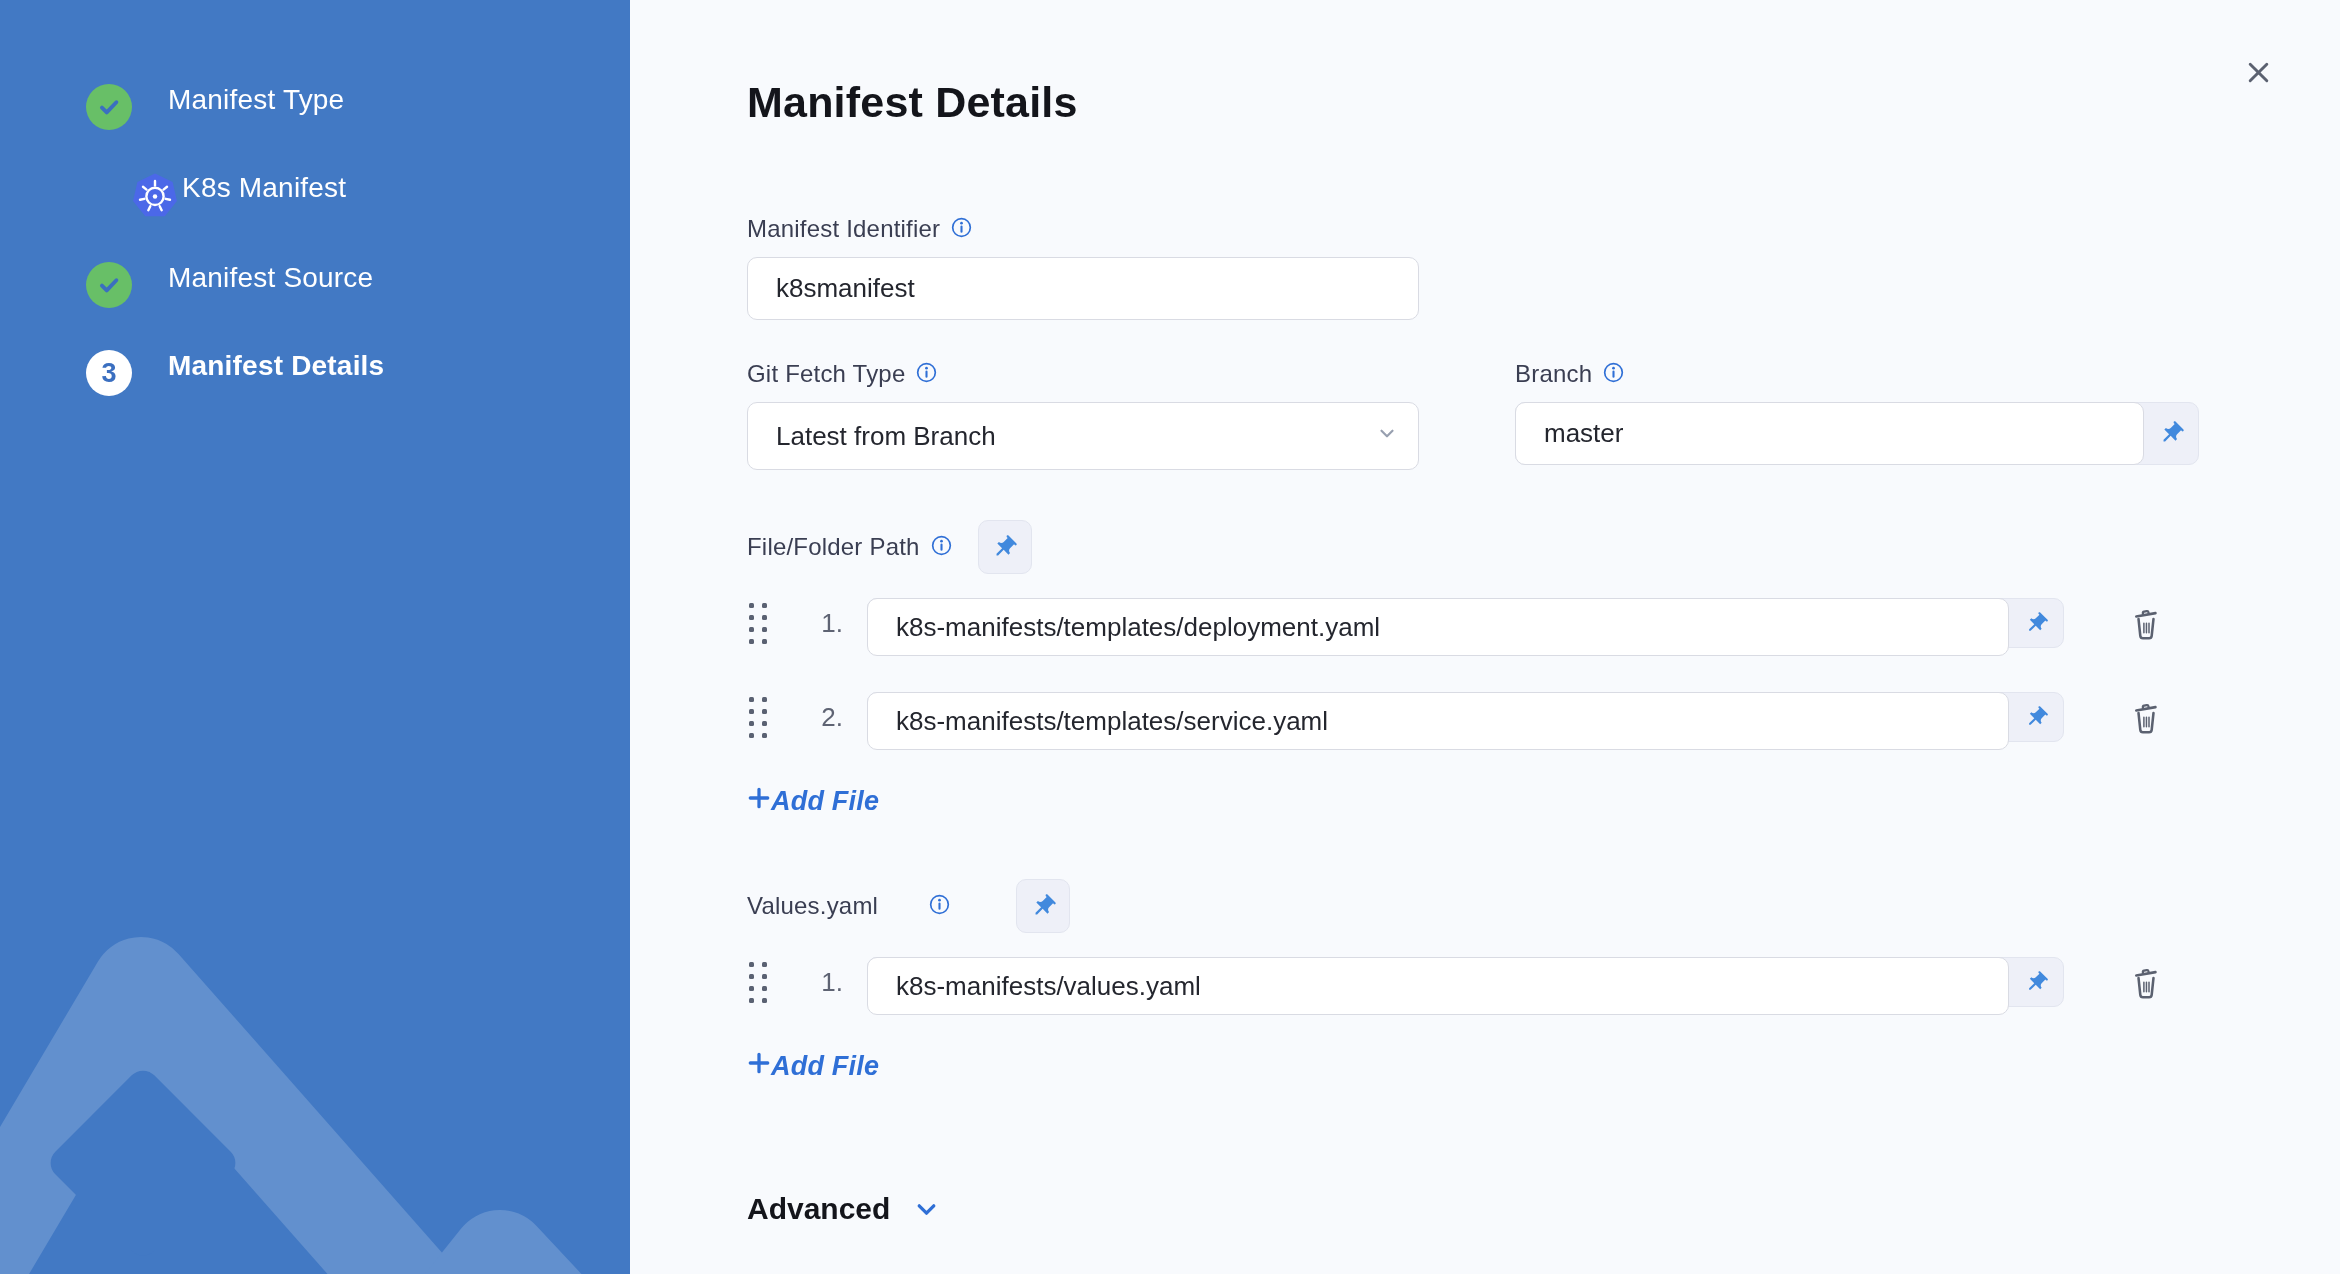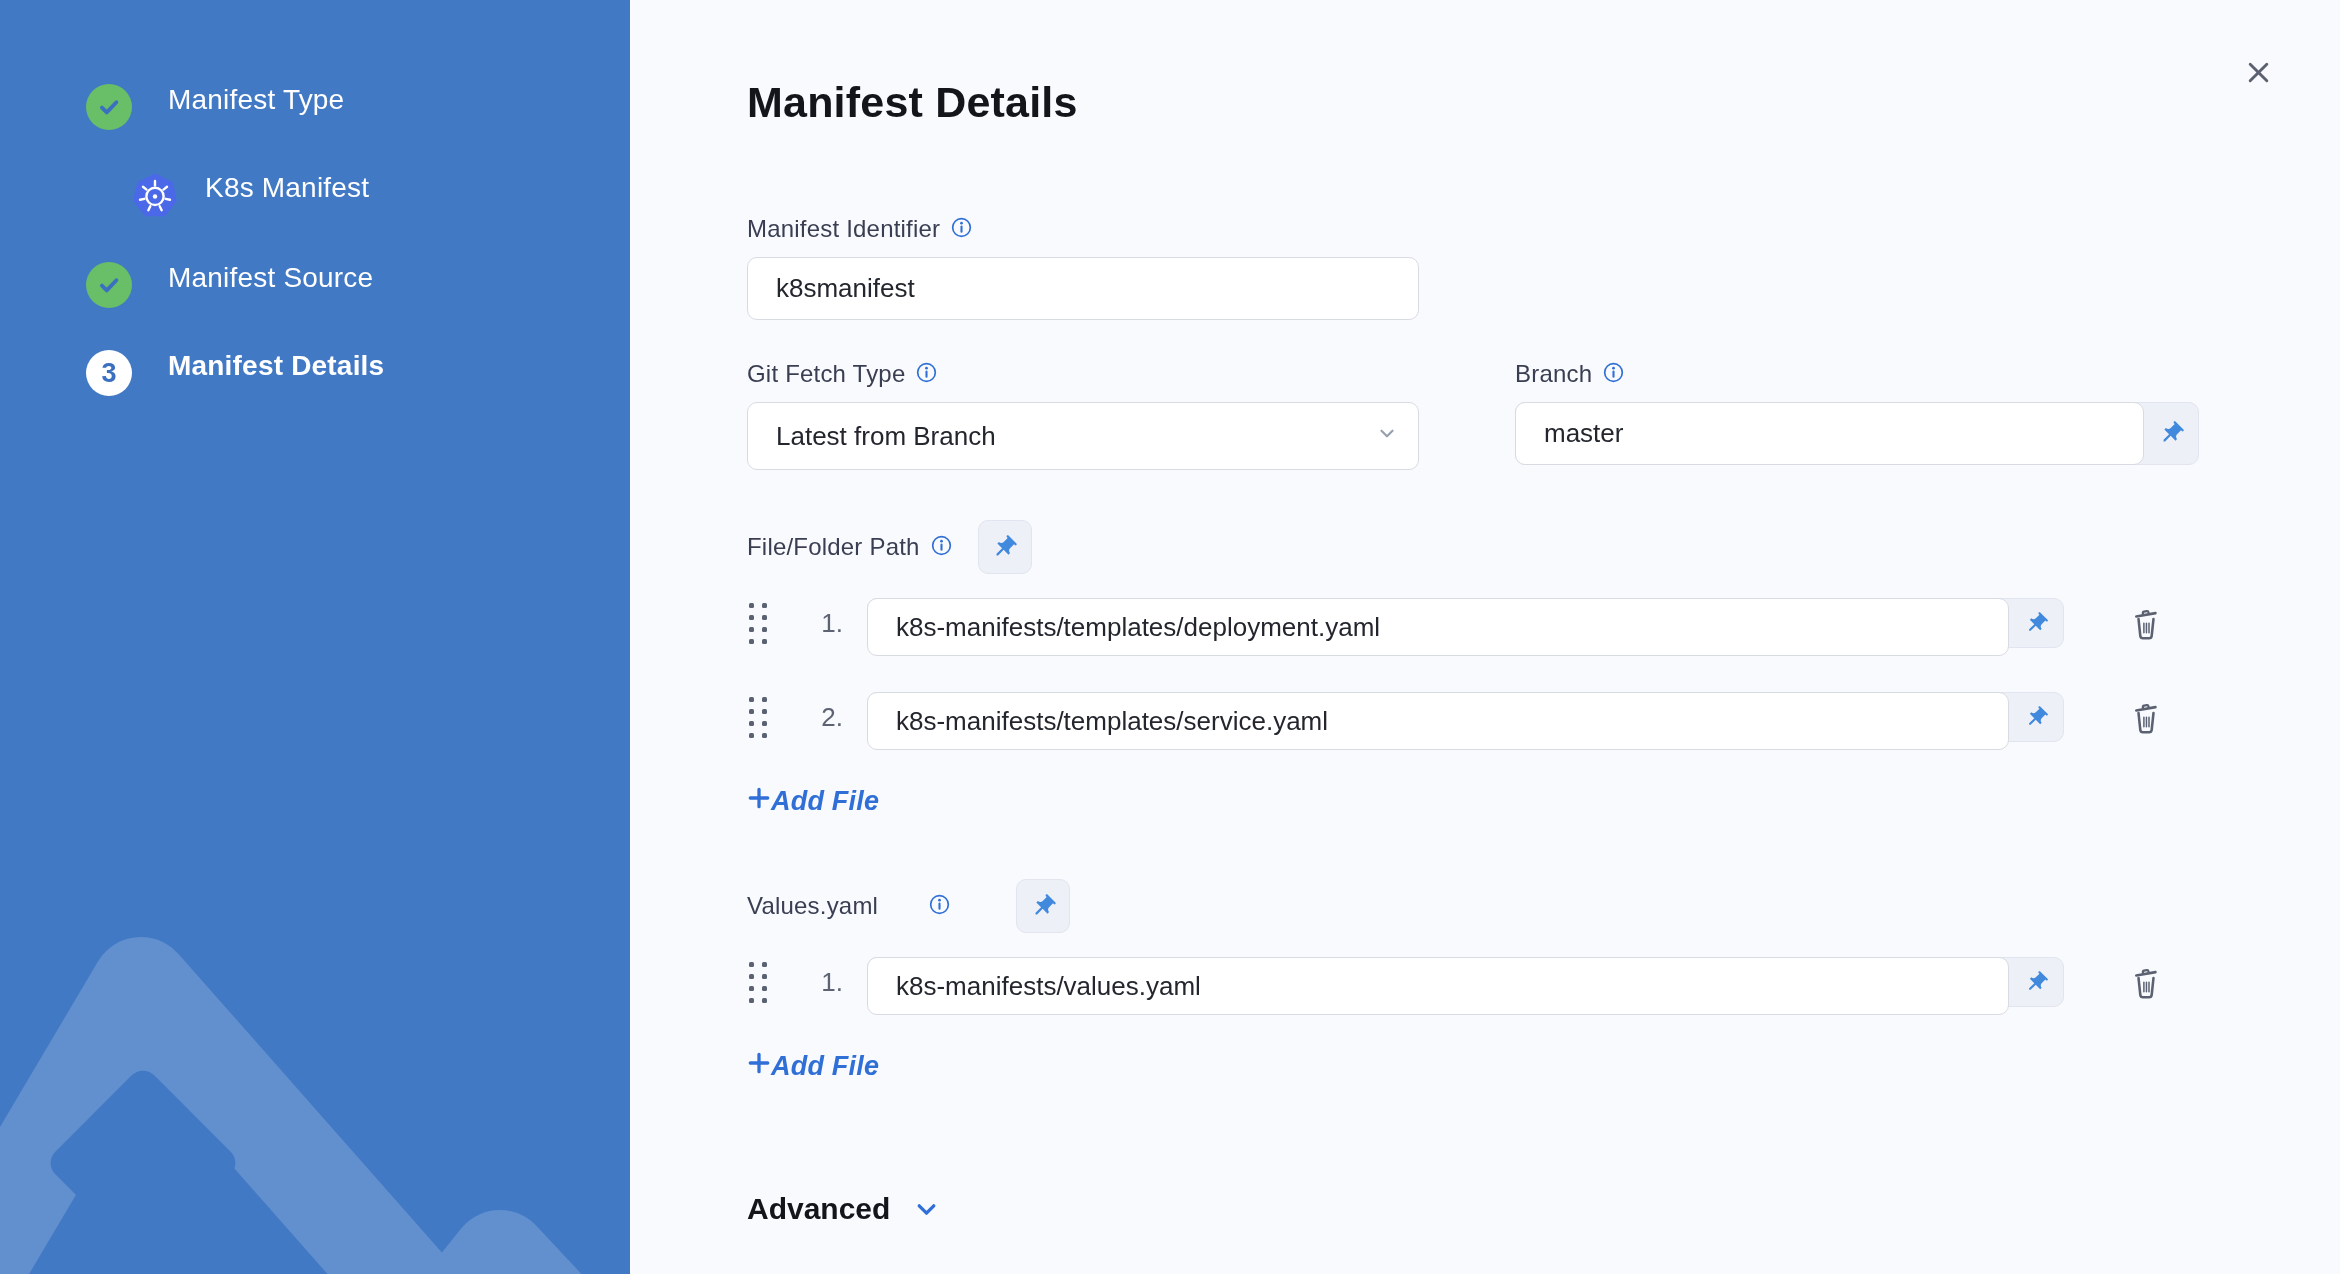--- a/index.html
+++ b/index.html
@@ -21,21 +21,21 @@
   .step-circle {
     width:46px; height:46px; border-radius:50%;
     display:flex; align-items:center; justify-content:center; flex:0 0 46px;
   }
   .step-circle.complete { background:#68BF67; }
   .step-circle.active   { background:#FFFFFF; color:#3B6FC0; font-weight:700; font-size:27px; }
   .step-label { color:#FFFFFF; font-size:28px; margin-left:36px; letter-spacing:.2px; }
   .step-label.bold { font-weight:700; }
   .substep { padding-left:45px; }
   .k8s-icon { width:48px; height:48px; flex:0 0 48px; }
-  .substep .step-label { margin-left:26px; }
+  .substep .step-label { margin-left:3px; }
 
   .watermark { position:absolute; left:0; bottom:0; z-index:1; }
 
   
   .main { position:relative; flex:1; padding:78px 0 0 117px; }
   .close-btn {
     position:absolute; top:50px; right:60px; width:44px; height:44px;
     display:flex; align-items:center; justify-content:center; cursor:pointer;
   }
   .panel-title { font-size:43px; font-weight:800; color:#14151B; letter-spacing:.2px; }

